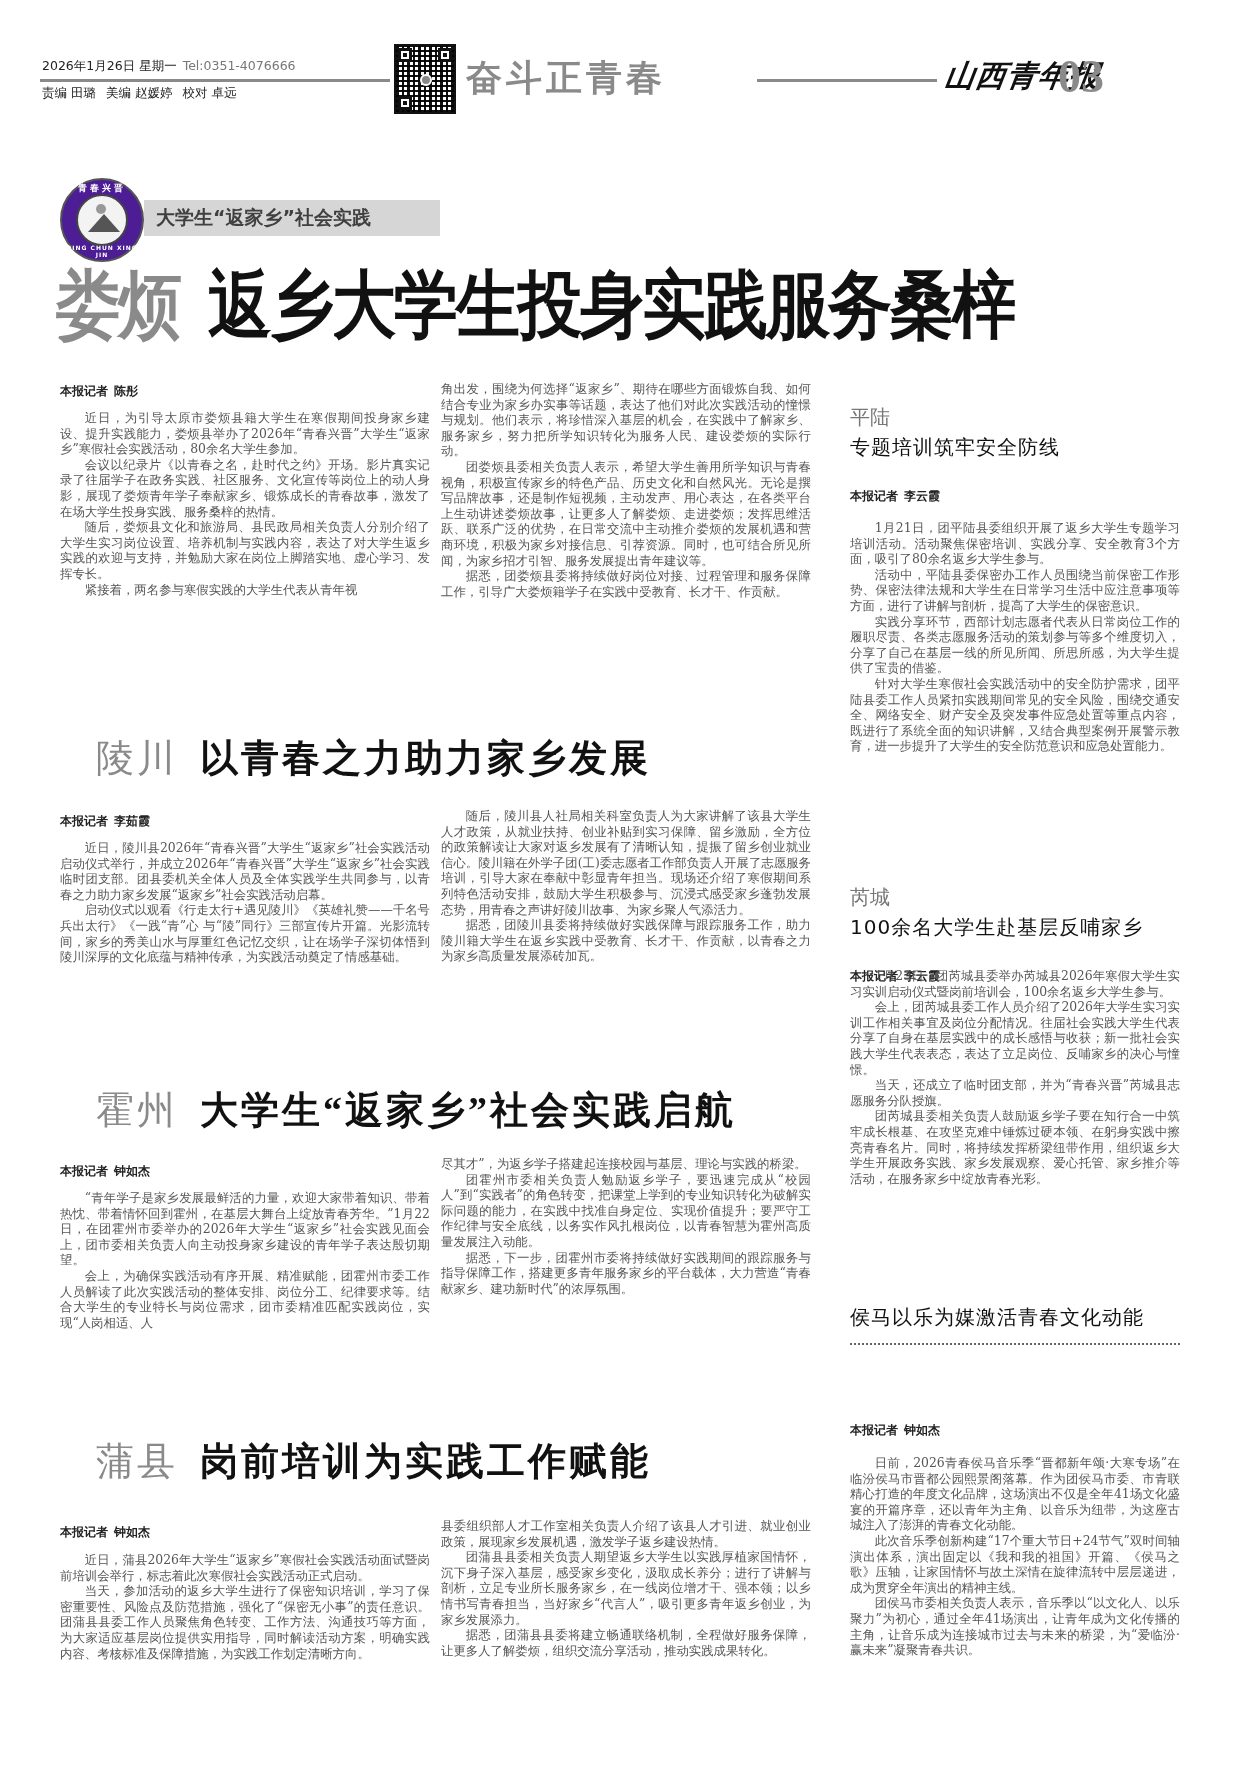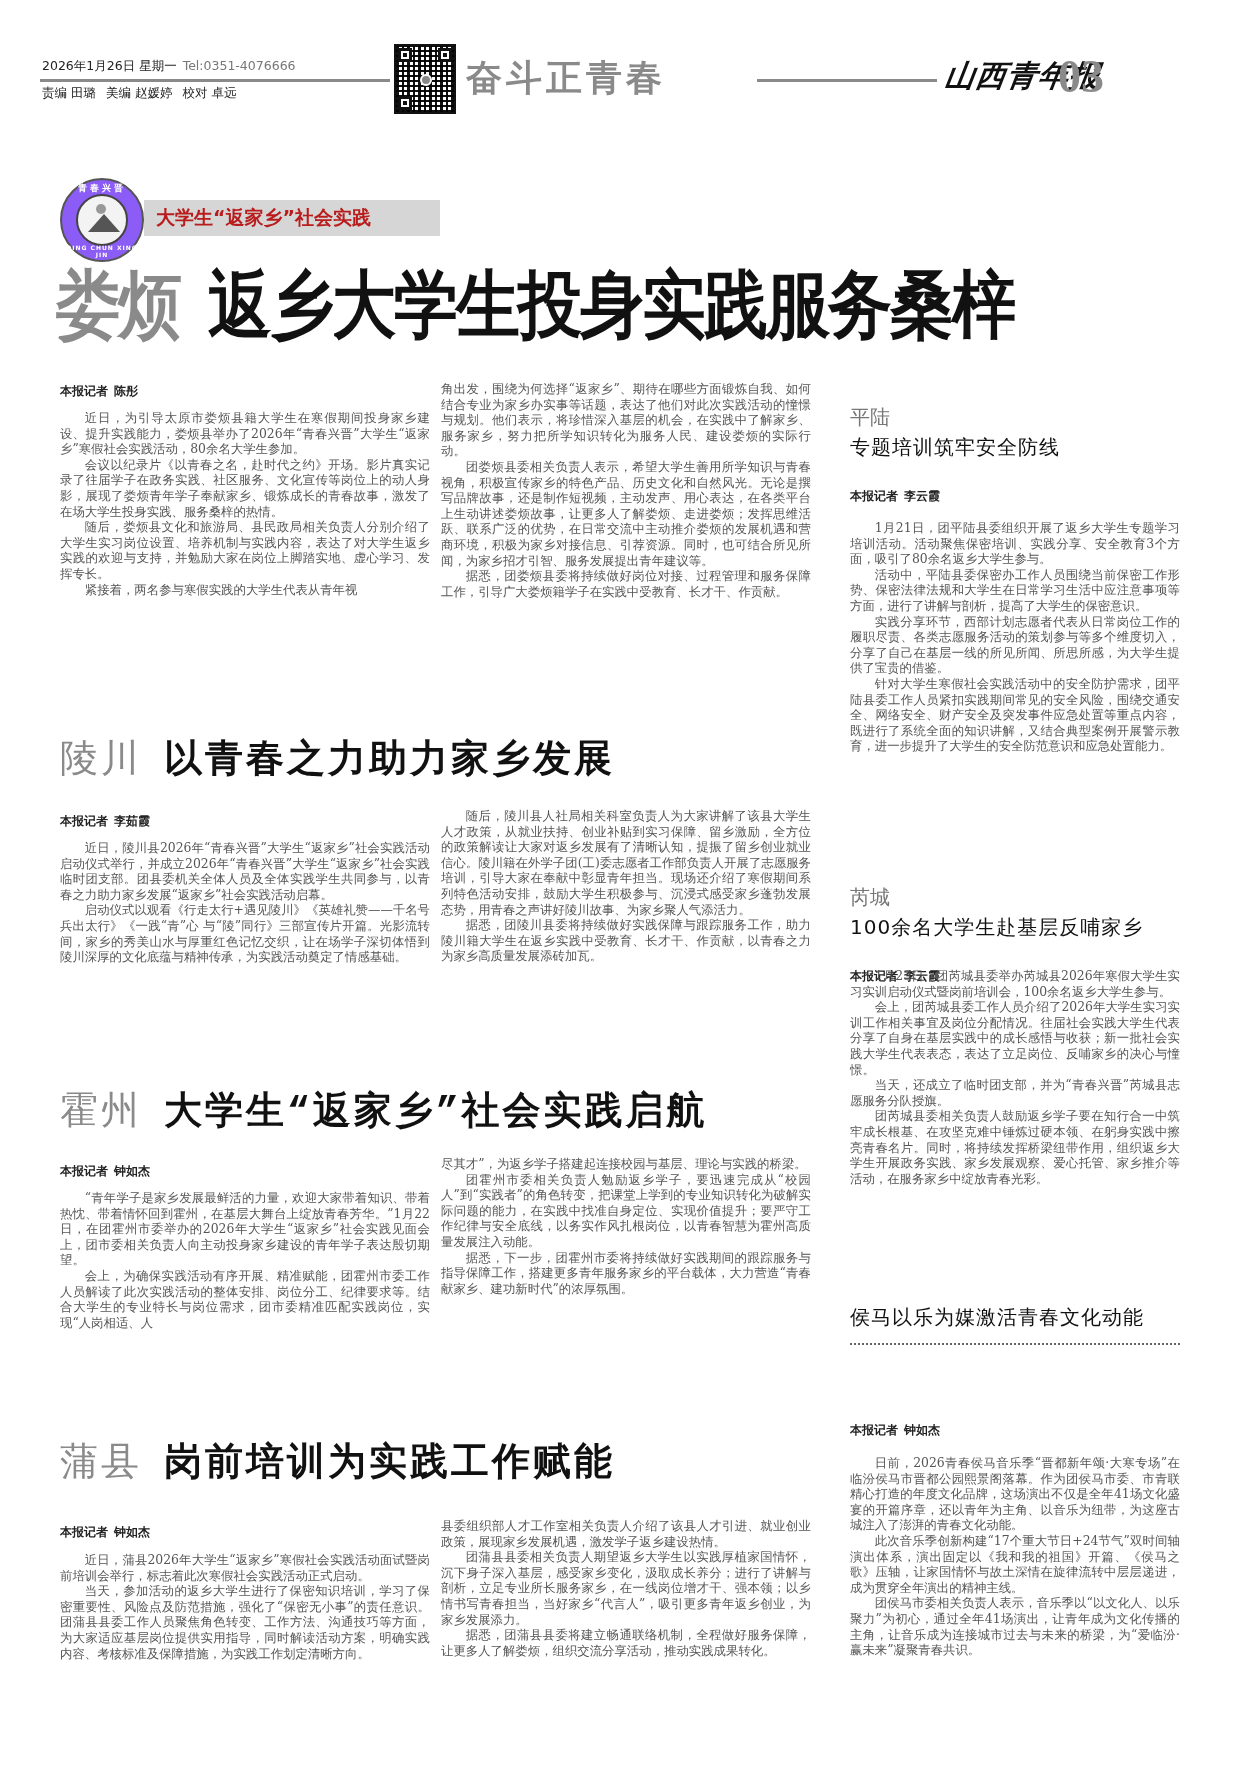--- a/index.html
+++ b/index.html
@@ -18,36 +18,36 @@
       repeating-linear-gradient(0deg, #111 0 2px, #fff 2px 5px); background-blend-mode: multiply; border: 2px solid #111; }
   .qr .finder { position: absolute; width: 14px; height: 14px; border: 3px solid #111; background: #fff; }
   .qr .finder::after { content: ""; position: absolute; left: 2px; top: 2px; width: 4px; height: 4px; background: #111; }
   .qr .dot { position: absolute; left: 24px; top: 28px; width: 12px; height: 12px; border-radius: 50%; background: #888; border: 2px solid #fff; }
   .hdr-slogan { left: 466px; top: 54px; font-family: "DejaVu Serif", serif; font-weight: bold; font-size: 36px; letter-spacing: 4px; color: #8a8a8a; white-space: nowrap; }
   .hdr-rule-r { left: 757px; top: 79px; width: 180px; height: 3px; background: #8a8a8a; }
   .hdr-paper { left: 945px; top: 56px; font-family: "DejaVu Serif", serif; font-style: italic; font-weight: bold; font-size: 30px; color: #111; letter-spacing: 1px; white-space: nowrap; transform: skewX(-8deg); }
   .hdr-page { left: 1058px; top: 50px; font-family: "Liberation Serif", serif; font-weight: bold; font-size: 46px; color: #8a8a8a; }
 
   
-  .badge-logo { left: 60px; top: 178px; width: 84px; height: 84px; border-radius: 50%; background: #8b5cf6; border: 2px solid #555; }
+  .badge-logo { left: 60px; top: 178px; width: 84px; height: 84px; border-radius: 50%; background: #4c1d95; border: 2px solid #555; }
   .badge-logo .inner { position: absolute; left: 14px; top: 14px; width: 52px; height: 52px; border-radius: 50%; background: #f3f3f3; border: 2px solid #444; }
   .badge-logo .mtn { position: absolute; left: 10px; top: 18px; width: 0; height: 0; border-left: 16px solid transparent; border-right: 16px solid transparent; border-bottom: 18px solid #555; }
   .badge-logo .sun { position: absolute; left: 18px; top: 8px; width: 10px; height: 10px; border-radius: 50%; background: #999; }
   .badge-logo .txt-top { position: absolute; left: 0; right: 0; top: 2px; text-align: center; font-family: "DejaVu Sans", sans-serif; font-size: 9px; color: #fff; font-weight: bold; letter-spacing: 3px; }
   .badge-logo .txt-bot { position: absolute; left: 0; right: 0; bottom: 2px; text-align: center; font-family: "DejaVu Sans", sans-serif; font-size: 6px; color: #fff; font-weight: bold; letter-spacing: 1px; }
   .badge-bar { left: 144px; top: 200px; width: 296px; height: 36px; background: #d6d6d6; }
-  .badge-label { left: 156px; top: 205px; font-family: "DejaVu Sans", sans-serif; font-weight: bold; font-size: 19px; color: #b91c1c; white-space: nowrap; }
+  .badge-label { left: 156px; top: 205px; font-family: "DejaVu Sans", sans-serif; font-weight: bold; font-size: 19px; color: #404040; white-space: nowrap; }
 
   
   .main-title { left: 56px; top: 255px; white-space: nowrap; font-family: "DejaVu Sans", sans-serif; font-weight: bold; font-size: 64px; letter-spacing: -2px; transform: scaleY(1.15); transform-origin: left top; }
   .main-title .place { color: #8a8a8a; margin-right: 28px; }
   .main-title .head { color: #111; }
 
   
-  .sec-title { white-space: nowrap; font-family: Liberation Mono, monospace; font-size: 38px; letter-spacing: 3px; }
+  .sec-title { white-space: nowrap; font-family: Liberation Serif, serif; font-size: 38px; letter-spacing: 3px; margin-left: 36px; }
   .sec-title .place { color: #8a8a8a; margin-right: 22px; }
   .sec-title .head { color: #111; font-weight: bold; }
 
   .byline { font-family: "DejaVu Sans", sans-serif; font-weight: bold; font-size: 12px; color: #222; white-space: nowrap; }
   .byline span + span { margin-left: 6px; }
 
   .body { font-family: "DejaVu Serif", serif; font-size: 12.4px; line-height: 15.6px; color: #555; text-align: justify; }
   .body p { text-indent: 2em; }
 
   

